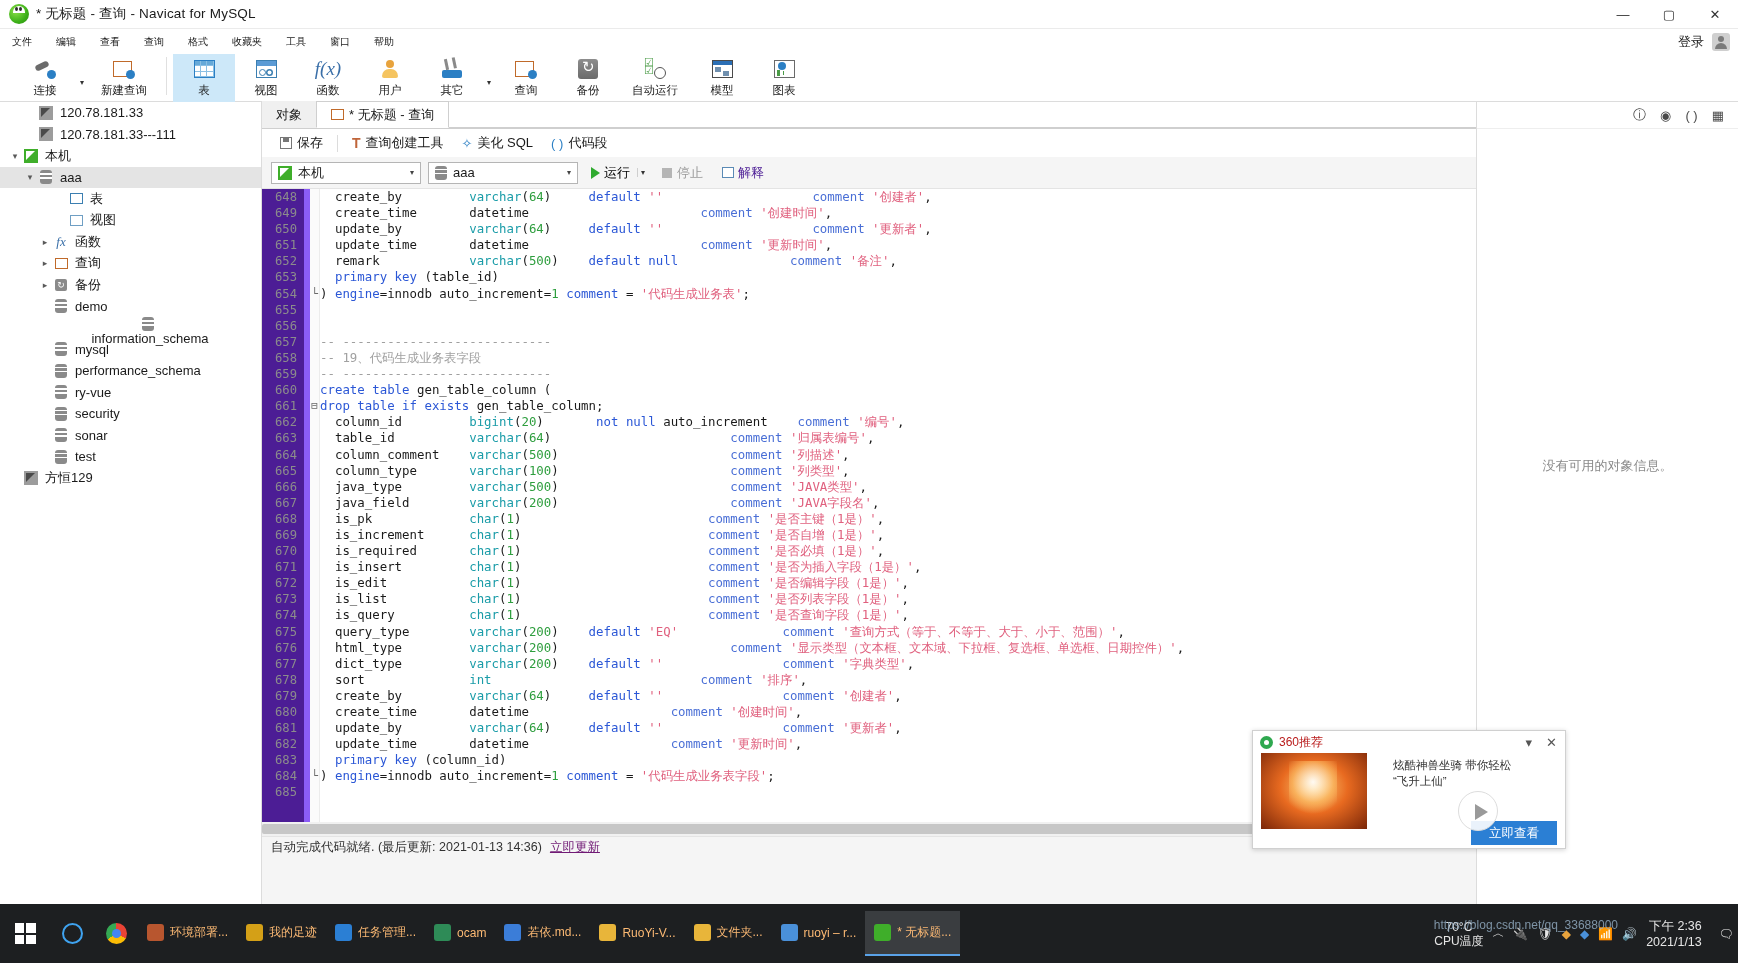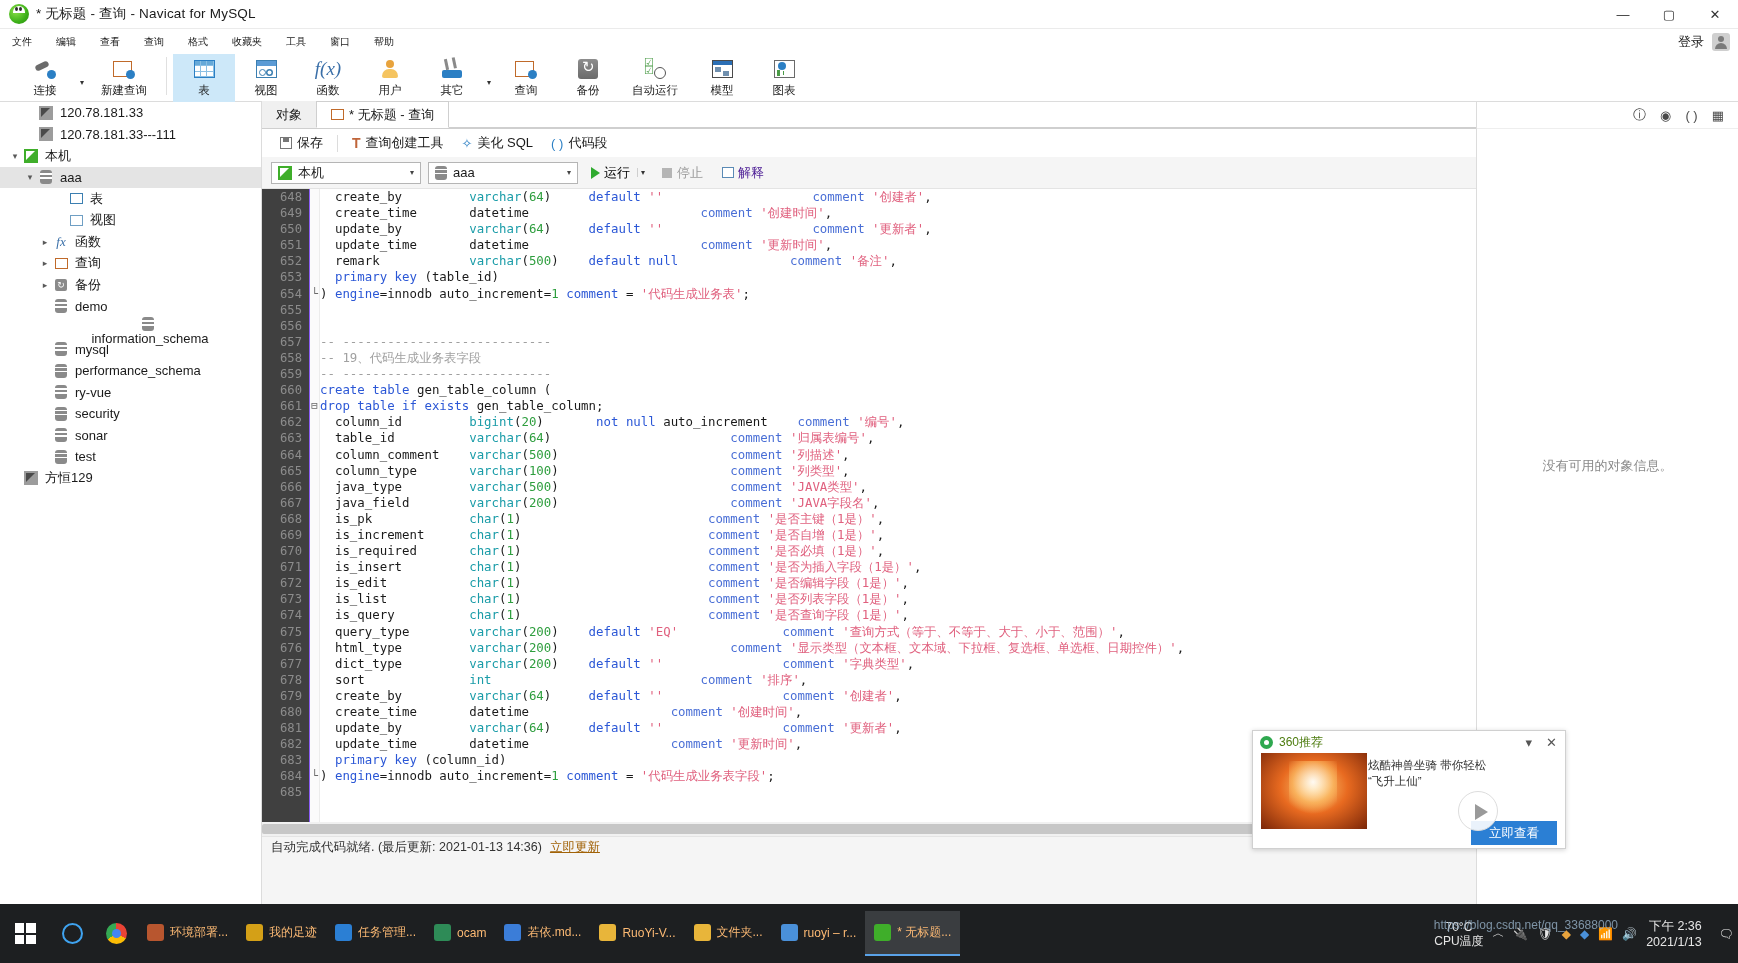--- a/index.html
+++ b/index.html
@@ -217,21 +217,21 @@
   .explain-btn { display:flex; align-items:center; gap:4px; font-size:13px; color:#4c1d95; padding:2px 6px;}
   .explain-ic { width:12px;height:11px;border:1px solid #5a8ab5;background:#fff;}
 
   
   .editor {
     position:absolute; left:0; top:86px; width:1476px; height:634px;
     background:#ffffff; overflow:hidden; border-top:1px solid #e4e4e4;
   }
   .gutter {
     position:absolute; left:0; top:0; width:48px; height:634px;
-    background:#404040; border-right:1px solid #8b5cf6;
+    background:#4c1d95; border-right:6px solid #8b5cf6;
   }
   .foldcol {
     position:absolute; left:48px; top:0; width:10px; height:634px; background:#fbfbfb;
     border-right:1px solid #ececec;
   }
   .codearea {
     position:absolute; left:58px; top:0; right:14px; height:634px; overflow:hidden;
   }
   .cl {
     height:16.1px; line-height:16.1px; white-space:pre;
@@ -267,33 +267,33 @@
     position:absolute; left:0; top:720px; width:1476px; height:14px; background:#f1f1f1;
   }
   .hthumb { position:absolute; left:0; top:2px; width:1140px; height:10px; background:#c7c7c7; border-radius:2px;}
 
   
   .statusbar {
     position:absolute; left:0; top:734px; width:1476px; height:22px;
     background:#f5f5f5; display:flex; align-items:center; padding-left:9px; gap:8px;
     font-size:12.5px; color:#333; border-top:1px solid #e4e4e4;
   }
-  .link { color:#a16207; text-decoration:underline; }
+  .link { color:#701a75; text-decoration:underline; }
 
   
   .ad {
     position:absolute; left:1252px; top:730px; width:314px; height:119px;
     background:#ffffff; border:1px solid #d0d0d0; box-shadow:0 1px 5px rgba(0,0,0,.18);
   }
   .ad-head { height:22px; display:flex; align-items:center; padding:0 4px 0 7px; gap:6px; }
   .ad-logo { width:13px;height:13px;border-radius:50%;background:#2fa84f;position:relative;}
   .ad-logo:after{content:"";position:absolute;left:4px;top:4px;width:5px;height:5px;border-radius:50%;background:#fff;}
-  .ad-title { font-size:12px; color:#4d7c0f; flex:1; }
+  .ad-title { font-size:12px; color:#b91c1c; flex:1; }
   .ad-x { font-size:13px; color:#555; padding:0 4px; }
-  .ad-body { display:flex; padding:0 8px; gap:1px; }
+  .ad-body { display:flex; padding:0 8px; gap:26px; }
   .ad-thumb {
     width:106px; height:76px; position:relative; overflow:hidden;
     background:radial-gradient(ellipse at 50% 45%, #ffd27a 0%, #e86a20 45%, #7a2608 100%);
   }
   .ad-thumb:after{
     content:""; position:absolute; left:28px; top:8px; width:48px; height:60px;
     background:radial-gradient(circle at 50% 35%, rgba(255,255,255,.92) 0%, rgba(255,200,110,.55) 45%, rgba(180,60,10,0) 70%);
   }
   .ad-right { flex:1; padding-top:4px; position:relative; }
   .ad-l1 { font-size:11.5px; color:#333; line-height:16px; }

